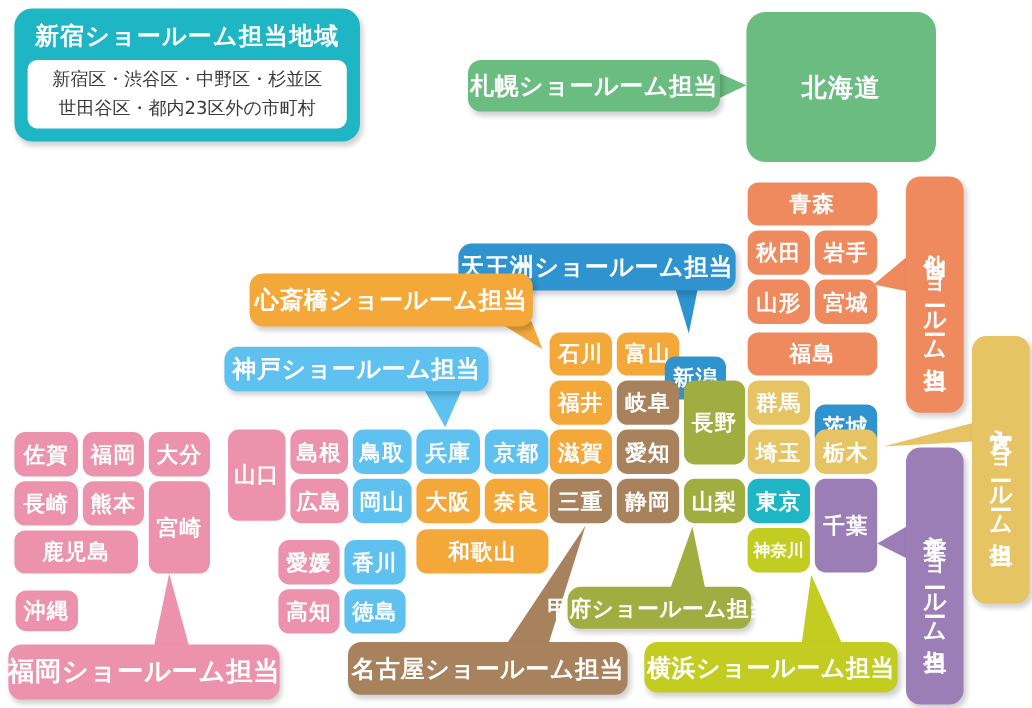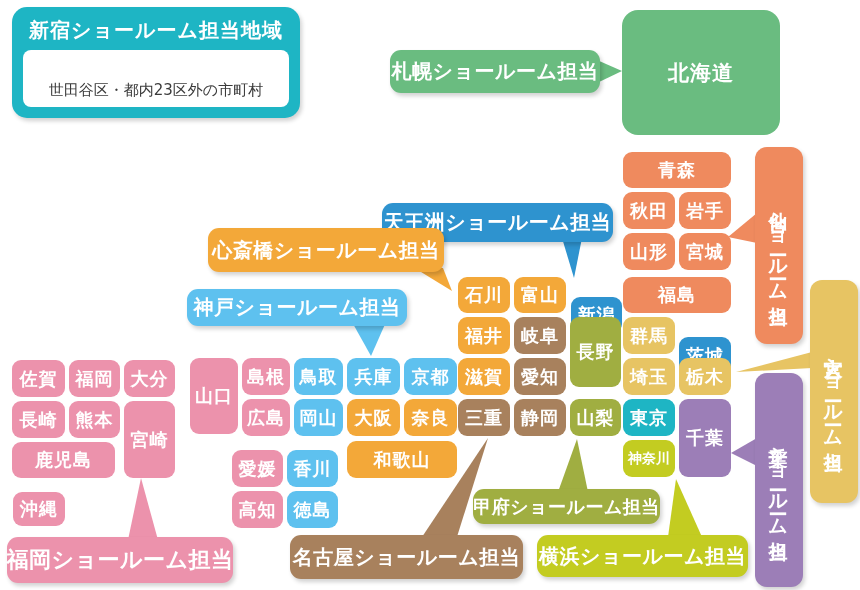--- a/index.html
+++ b/index.html
@@ -60,38 +60,38 @@
   }
 </style>
 </head>
 <body>
 
 <div id="canvas">
 
   <div class="legend c-shinjuku" style="left:12px;top:7px;width:288px;height:111px">
     <div class="legend-title">新宿ショールーム担当地域</div>
     <div class="legend-body">
-      <span><br>
+      <span><span>新宿区・渋谷区・中野区・杉並区</span><br>
       <span>世田谷区・都内23区外の市町村</span></span>
     </div>
   </div>
 
 
   <div class="pref big c-sapporo" style="left:622px;top:10px;width:158px;height:125px">北海道</div>
 
   <div class="pref c-sendai" style="left:623px;top:152px;width:108px;height:36px">青森</div>
   <div class="pref c-sendai" style="left:623px;top:192px;width:52px;height:37px">秋田</div>
   <div class="pref c-sendai" style="left:679px;top:192px;width:52px;height:37px">岩手</div>
   <div class="pref c-sendai" style="left:623px;top:233px;width:52px;height:37px">山形</div>
   <div class="pref c-sendai" style="left:679px;top:233px;width:52px;height:37px">宮城</div>
   <div class="pref c-sendai" style="left:623px;top:277px;width:108px;height:36px">福島</div>
 
   <div class="pref c-shinsaibashi" style="left:458px;top:277px;width:52px;height:36px">石川</div>
   <div class="pref c-shinsaibashi" style="left:514px;top:277px;width:52px;height:36px">富山</div>
-  <div class="pref c-tennozu" style="left:571px;top:277px;width:51px;height:36px">新潟</div>
+  <div class="pref c-tennozu" style="left:554px;top:277px;width:51px;height:36px">新潟</div>
   <div class="pref c-shinsaibashi" style="left:458px;top:317px;width:52px;height:37px">福井</div>
   <div class="pref c-nagoya" style="left:514px;top:317px;width:52px;height:37px">岐阜</div>
   <div class="pref c-kofu" style="left:570px;top:317px;width:51px;height:70px">長野</div>
   <div class="pref c-shinsaibashi" style="left:458px;top:358px;width:52px;height:37px">滋賀</div>
   <div class="pref c-nagoya" style="left:514px;top:358px;width:52px;height:37px">愛知</div>
   <div class="pref c-nagoya" style="left:458px;top:399px;width:52px;height:37px">三重</div>
   <div class="pref c-nagoya" style="left:514px;top:399px;width:52px;height:37px">静岡</div>
   <div class="pref c-kofu" style="left:570px;top:399px;width:51px;height:37px">山梨</div>
 
   <div class="pref c-omiya" style="left:623px;top:317px;width:52px;height:37px">群馬</div>
@@ -141,18 +141,18 @@
     <polygon points="128,540 158,540 141,478" fill="var(--fukuoka)"></polygon>
   </svg>
 
   <div class="callout c-sapporo" style="left:390px;top:50px;width:210px;height:43px">札幌ショールーム担当</div>
   <div class="callout c-tennozu" style="left:382px;top:183px;width:231px;height:39px">天王洲ショールーム担当</div>
   <div class="callout c-shinsaibashi" style="left:208px;top:228px;width:236px;height:44px">心斎橋ショールーム担当</div>
   <div class="callout c-kobe" style="left:187px;top:289px;width:220px;height:37px">神戸ショールーム担当</div>
   <div class="callout vcallout c-sendai" style="left:755px;top:147px;width:48px;height:197px">仙台ショールーム担当</div>
   <div class="callout vcallout c-omiya" style="left:810px;top:280px;width:48px;height:223px">大宮ショールーム担当</div>
   <div class="callout vcallout c-chiba" style="left:755px;top:373px;width:48px;height:214px">千葉ショールーム担当</div>
-  <div class="callout c-kofu" style="left:473px;top:489px;width:187px;height:35px;font-size:18px">甲府ショールーム担当</div>
+  <div class="callout c-kofu" style="left:473px;top:489px;width:153px;height:35px;font-size:18px">甲府ショールーム担当</div>
   <div class="callout c-yokohama" style="left:537px;top:535px;width:211px;height:42px">横浜ショールーム担当</div>
   <div class="callout c-nagoya" style="left:290px;top:535px;width:233px;height:44px">名古屋ショールーム担当</div>
   <div class="callout c-fukuoka" style="left:7px;top:537px;width:226px;height:46px;font-size:22px">福岡ショールーム担当</div>
 
 </div>
 
 </body></html>

